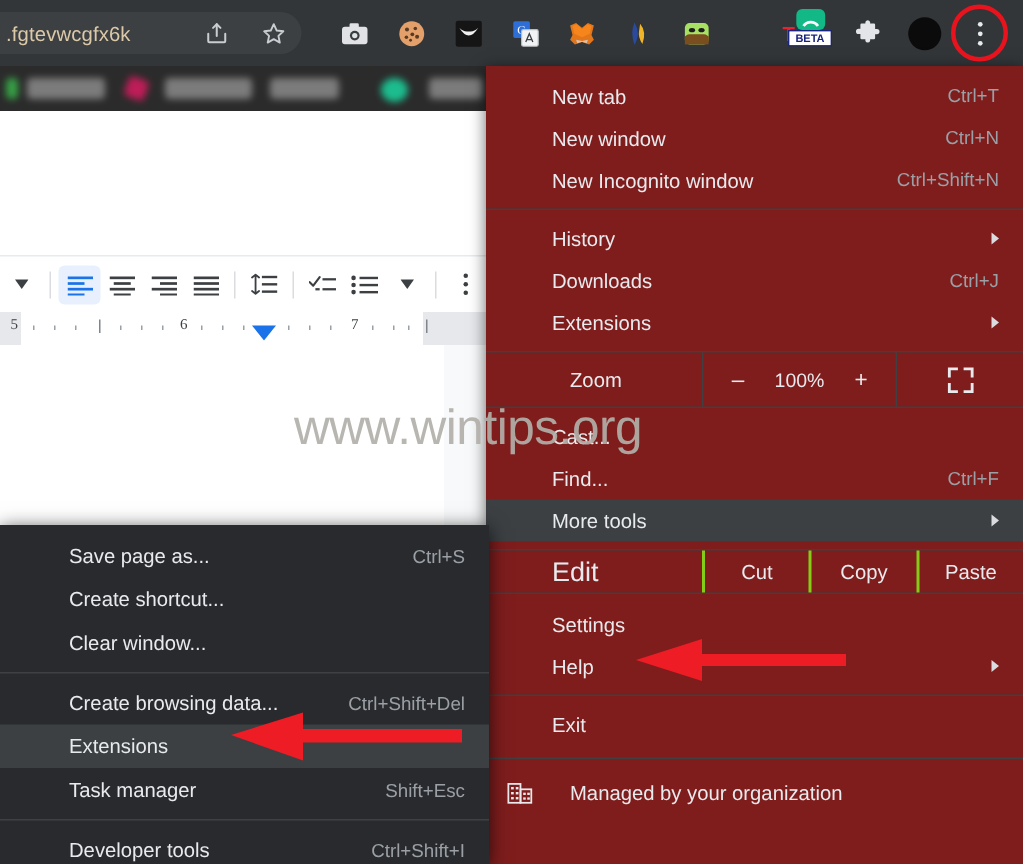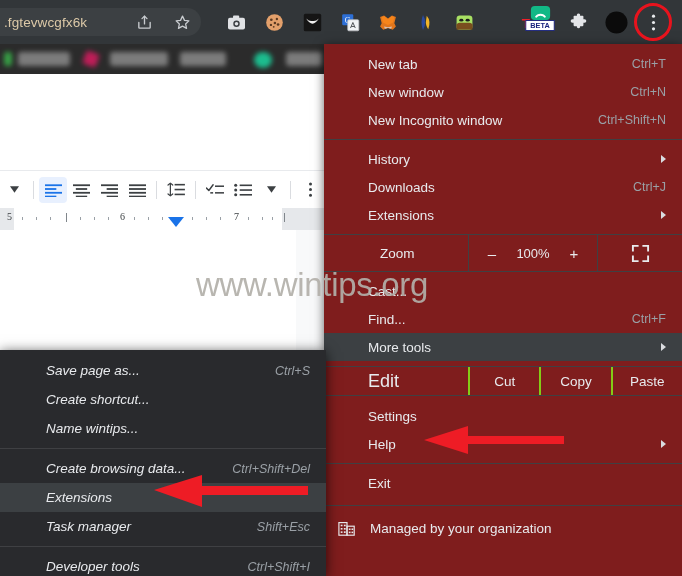--- a/index.html
+++ b/index.html
@@ -116,29 +116,28 @@
   #zoom-ctrls { flex: 0 0 130px; display: flex; align-items: center; justify-content: center; gap: 14px; border-left: 1px solid #3f4043; border-right: 1px solid #3f4043; }
   .zbtn { color: #e8eaed; font-size: 15px; width: 16px; text-align: center; }
   #zoom-val { color: #e8eaed; font-size: 13px; min-width: 38px; text-align: center; }
   #fullscreen-cell { flex: 1; display: flex; align-items: center; justify-content: center; }
 
   
   #edit-row { display: flex; height: 30px; align-items: stretch; border-top: 1px solid #3f4043; border-bottom: 1px solid #3f4043; }
   #edit-label { flex: 0 0 144px; display: flex; align-items: center; padding-left: 44px; color: #e8eaed; font-size: 18px; }
   .editcell { flex: 1; display: flex; align-items: center; justify-content: center; color: #e8eaed; font-size: 13.5px; border-left: 2px solid #84cc16; }
 
-  #managed-row { display: flex; align-items: center; height: 34px; padding-left: 14px; color: #e8eaed; font-size: 13.5px; gap: 14px; }
+  #managed-row { display: flex; align-items: center; height: 34px; padding-left: 14px; color: #e8eaed; font-size: 13.5px; gap: 24px; }
 
   
   #submenu {
     position: absolute; left: 0; top: 350px; width: 326px; height: 226px;
     background: #292a2d; z-index: 45;
     box-shadow: 0 2px 12px rgba(0,0,0,.7);
     padding-top: 6px;
-    font-style: italic;
   }
   #submenu .mi { padding-left: 46px; height: 29px; }
 
   
   .red-arrow { position: absolute; z-index: 70; pointer-events: none; }
   #menu-btn-circle {
     position: absolute; left: 634px; top: 3px; width: 38px; height: 38px;
     border: 3px solid #e8131d; border-radius: 50%; z-index: 70;
   }
 </style>
@@ -510,21 +509,21 @@
 
   <div id="submenu">
     <div class="mi">
       <span class="lbl">Save page as...</span>
       <span class="accel">Ctrl+S</span>
     </div>
     <div class="mi">
       <span class="lbl">Create shortcut...</span>
     </div>
     <div class="mi">
-      <span class="lbl">Name wintips...</span>
+      <span class="lbl">Clear window...</span>
     </div>
 
     <div class="msep"></div>
 
     <div class="mi">
       <span class="lbl">Create browsing data...</span>
       <span class="accel">Ctrl+Shift+Del</span>
     </div>
     <div class="mi hl">
       <span class="lbl">Extensions</span>

